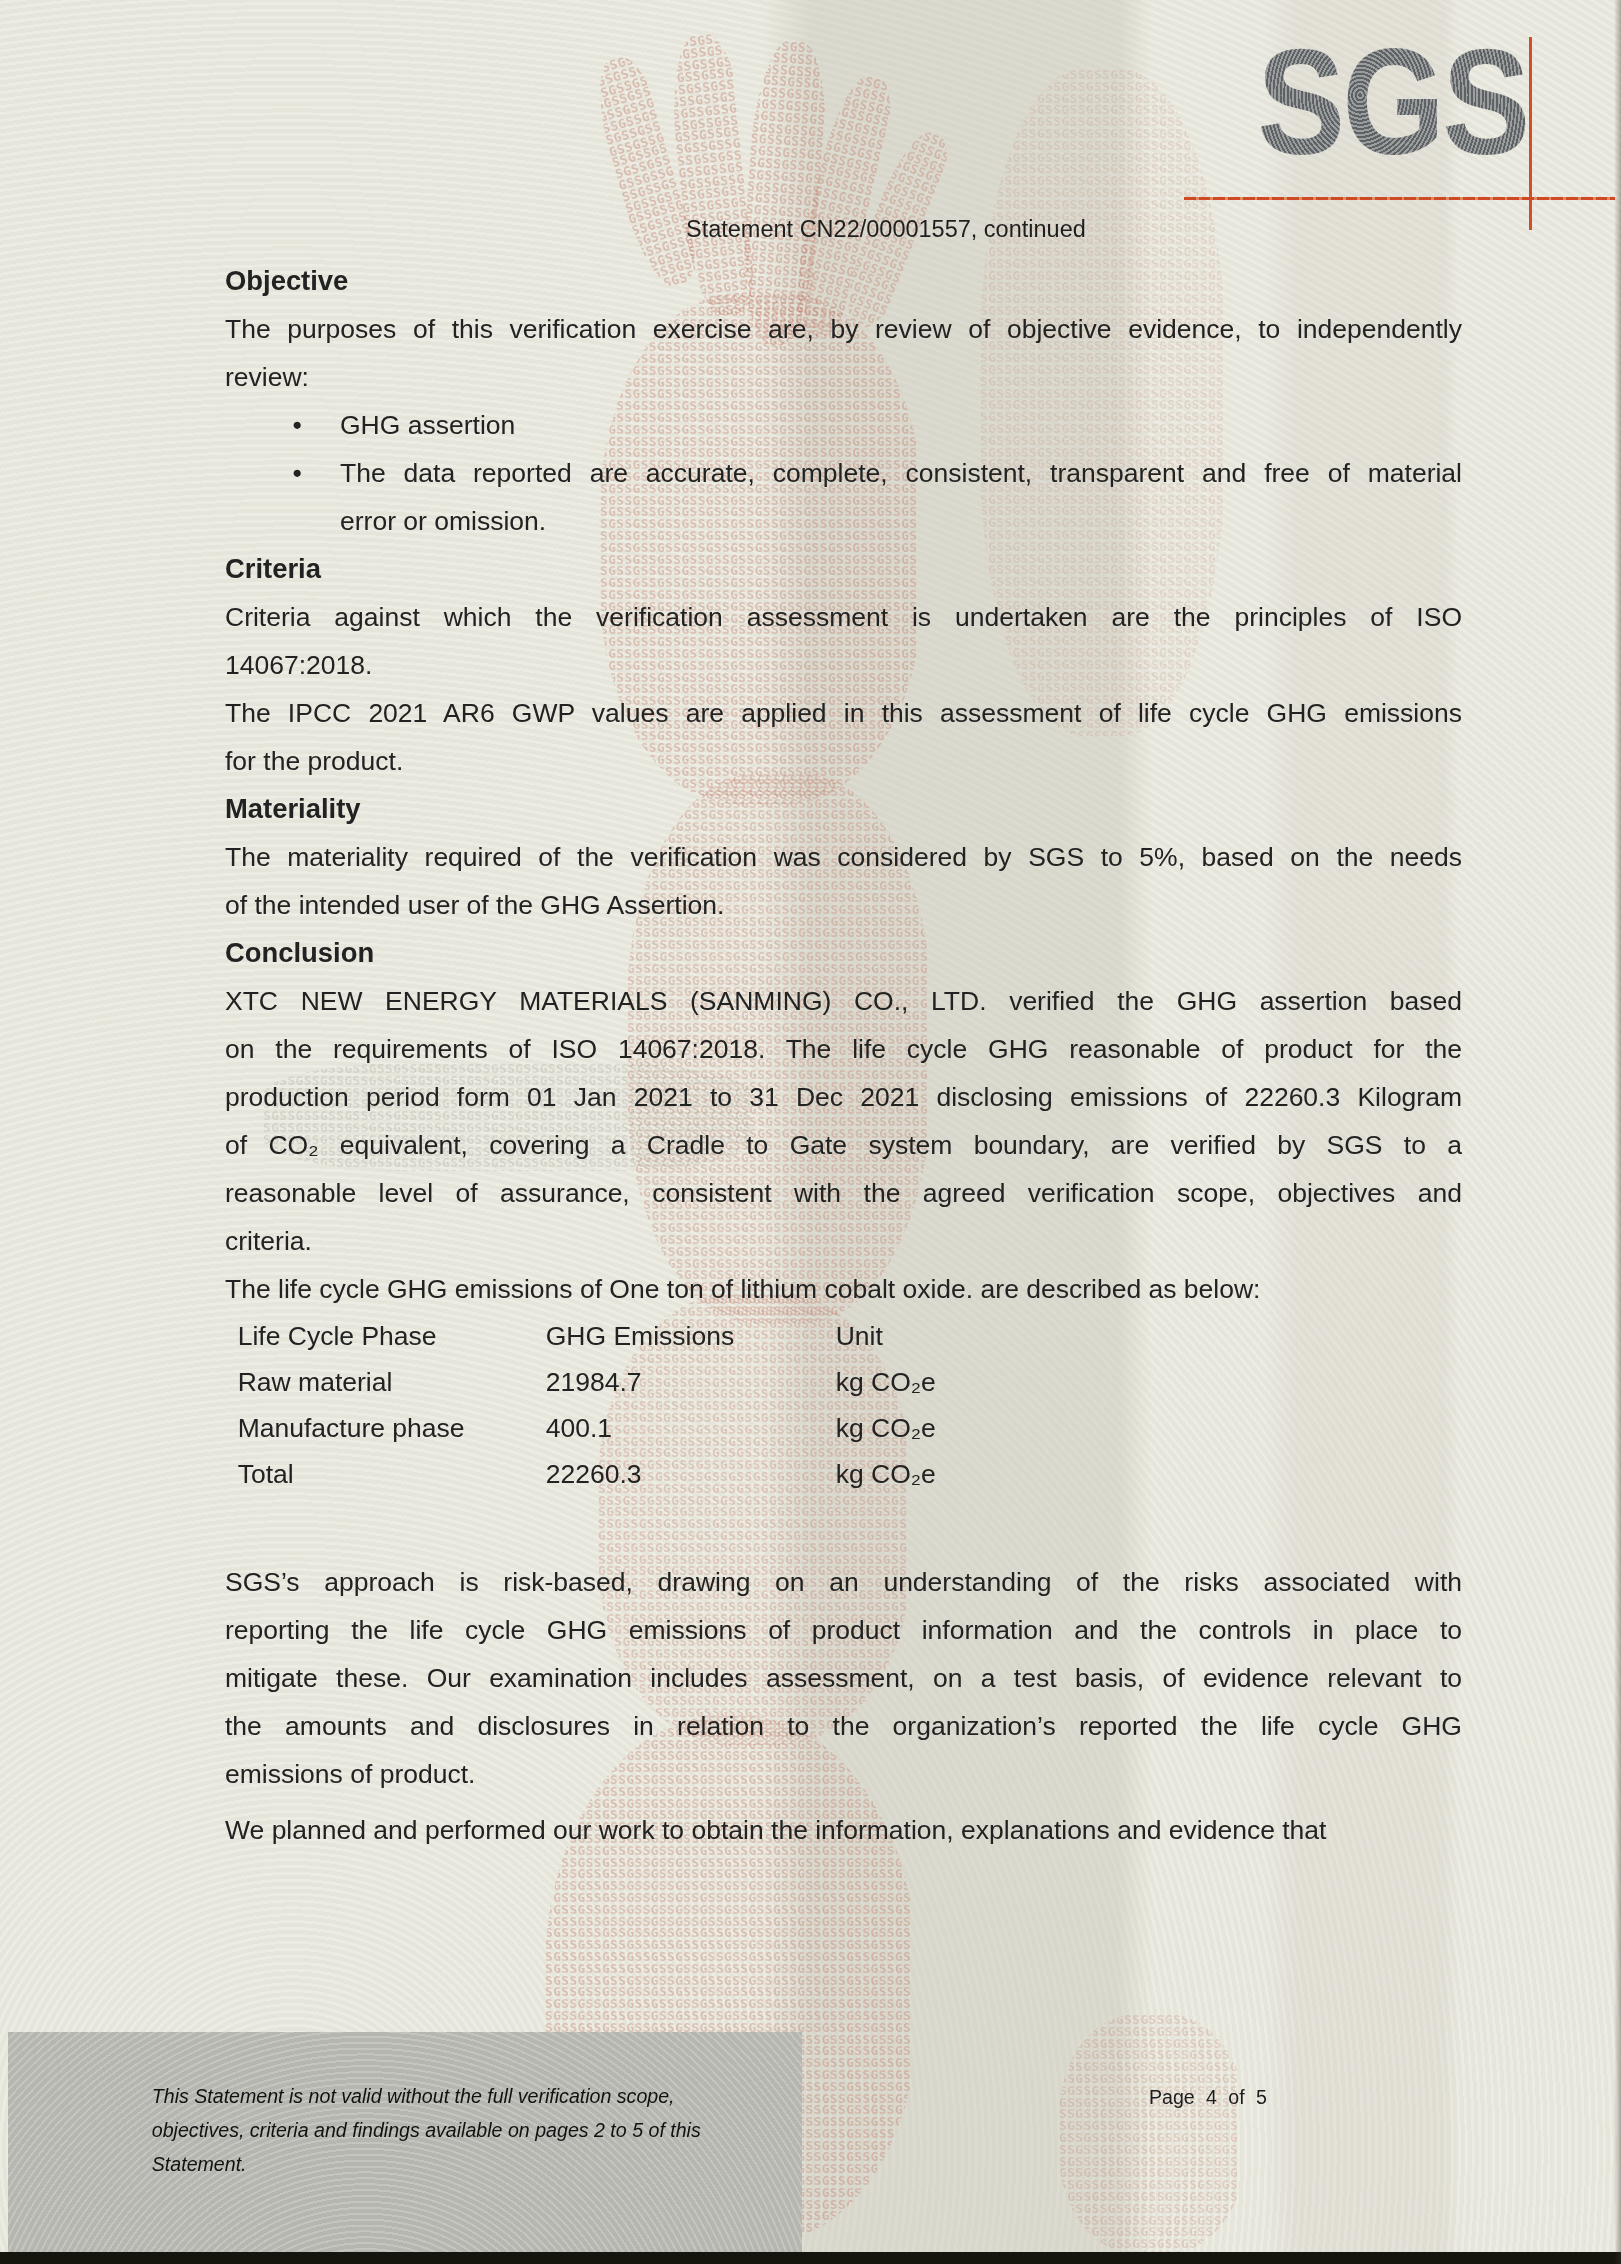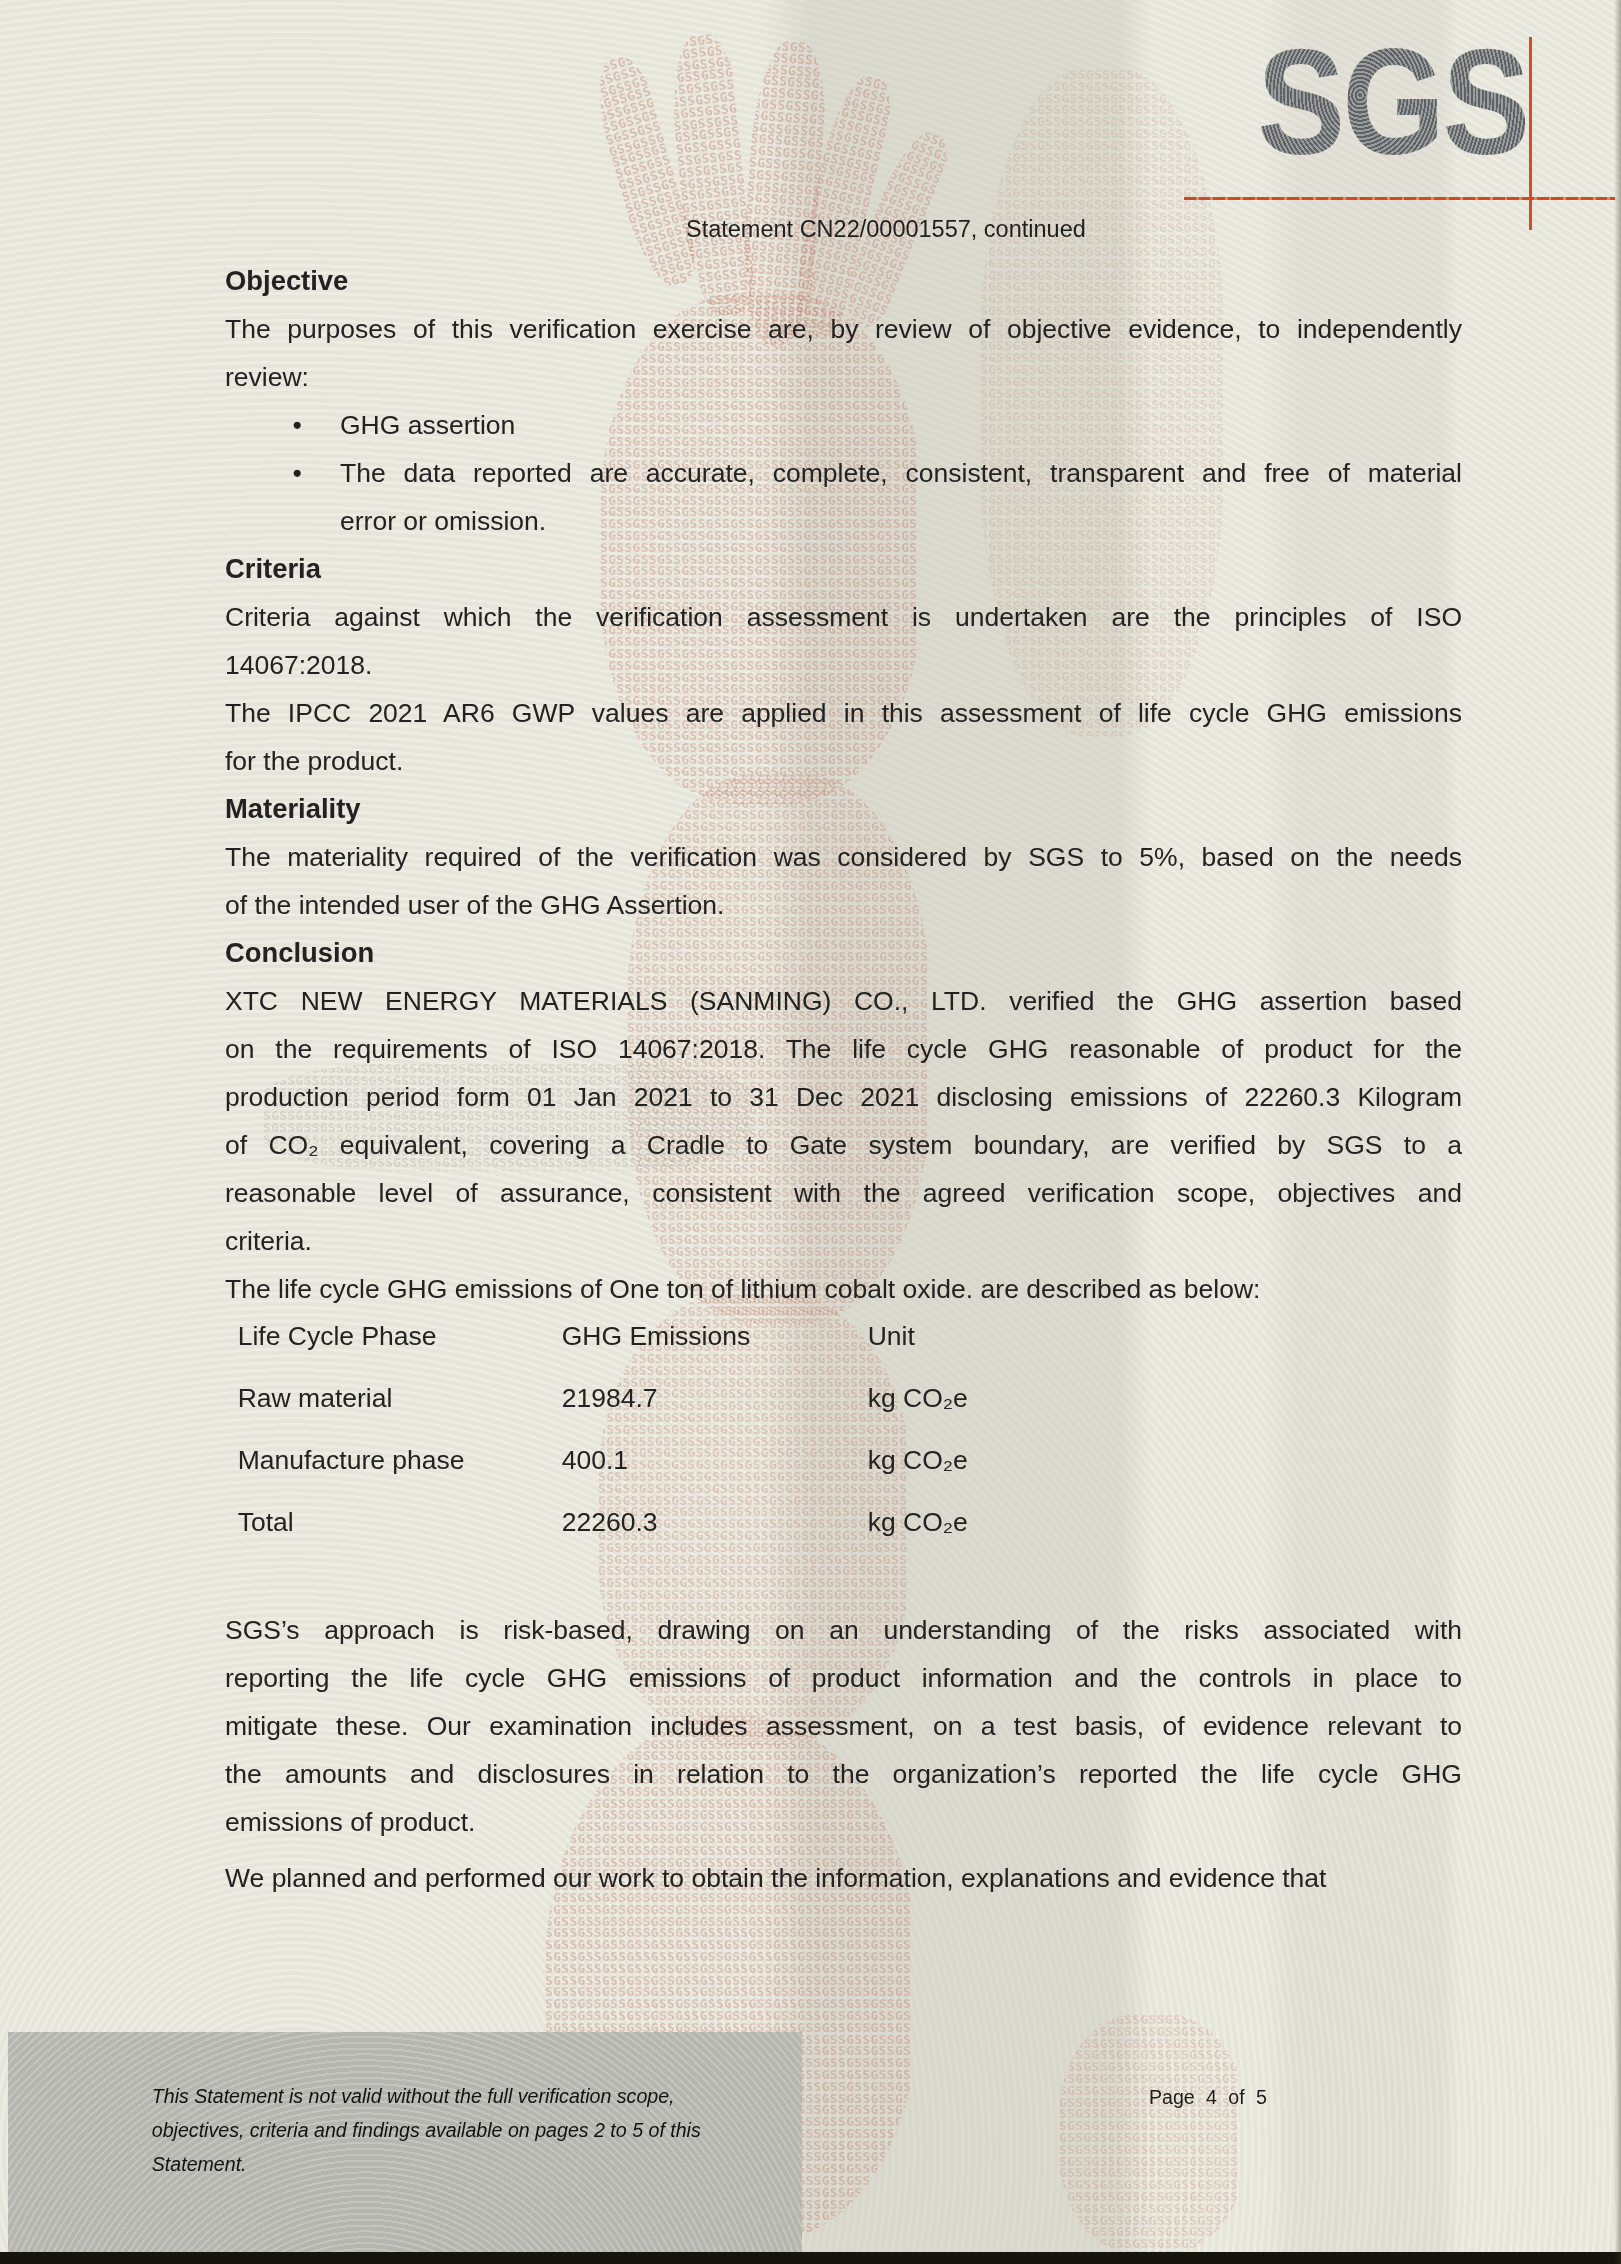--- a/index.html
+++ b/index.html
@@ -54,21 +54,21 @@
   .content h2{font-size:27.4px;font-weight:700;line-height:48px;margin:0;}
   .mt62{margin-top:61px;} .mt36{margin-top:35px;} .mt40{margin-top:39px;}
   .para{margin:0;}
   .jl{text-align:justify;text-align-last:justify;}
   .jl-end{text-align-last:left;}
   .plain .jl, .plain .jl-end{text-align:left;text-align-last:left;}
   .bullet-item{position:relative;padding-left:115px;}
   .bullet-dot{position:absolute;left:67px;top:0;font-size:16.7px;line-height:48px;}
   .ghg-table{
     display:grid;grid-template-columns:308px 290px 1fr;
-    margin-left:12.7px;line-height:46px;gap:16px;
+    margin-left:12.7px;line-height:46px;
   }
   .ghg-cell{white-space:nowrap;}
   .approach{margin-top:61px;}
   .finalp{margin-top:7.8px;}
   
   .footer-box{
     position:absolute;left:7.8px;top:2032px;width:794px;height:222px;
     background-color:#b6b6b0;
     background-image:repeating-radial-gradient(circle at 45% 170%, rgba(255,255,255,.20) 0 2px, transparent 2px 5.9px);
     font-style:italic;

